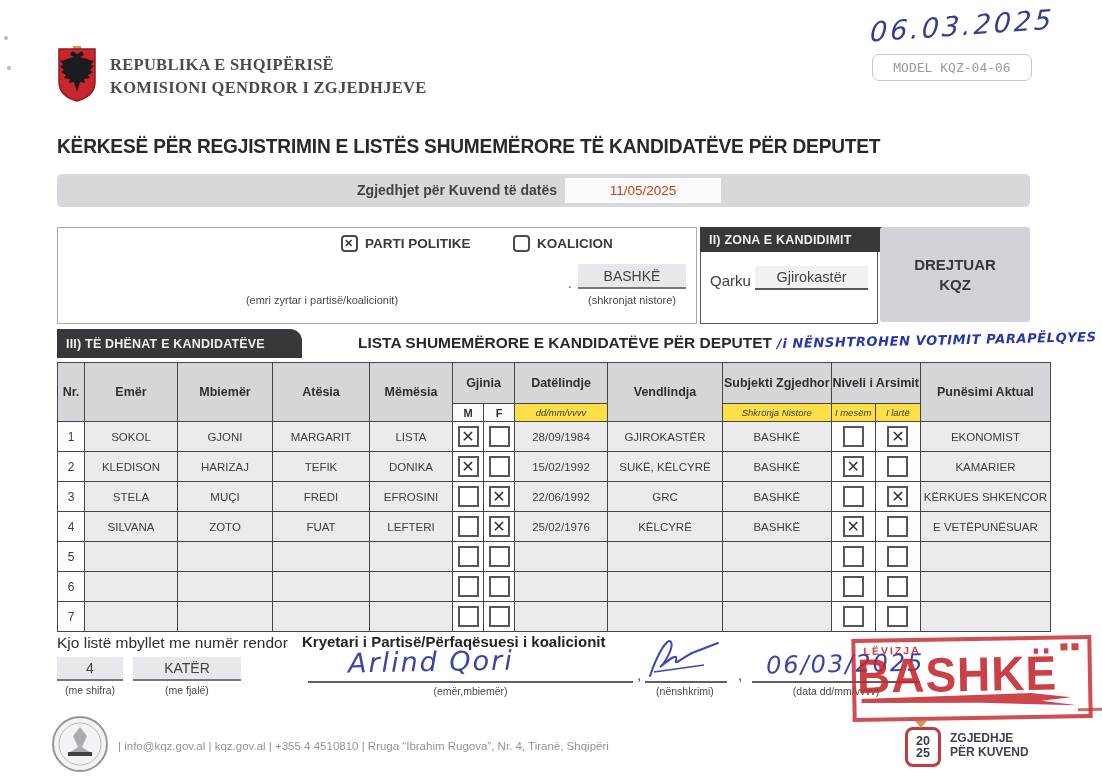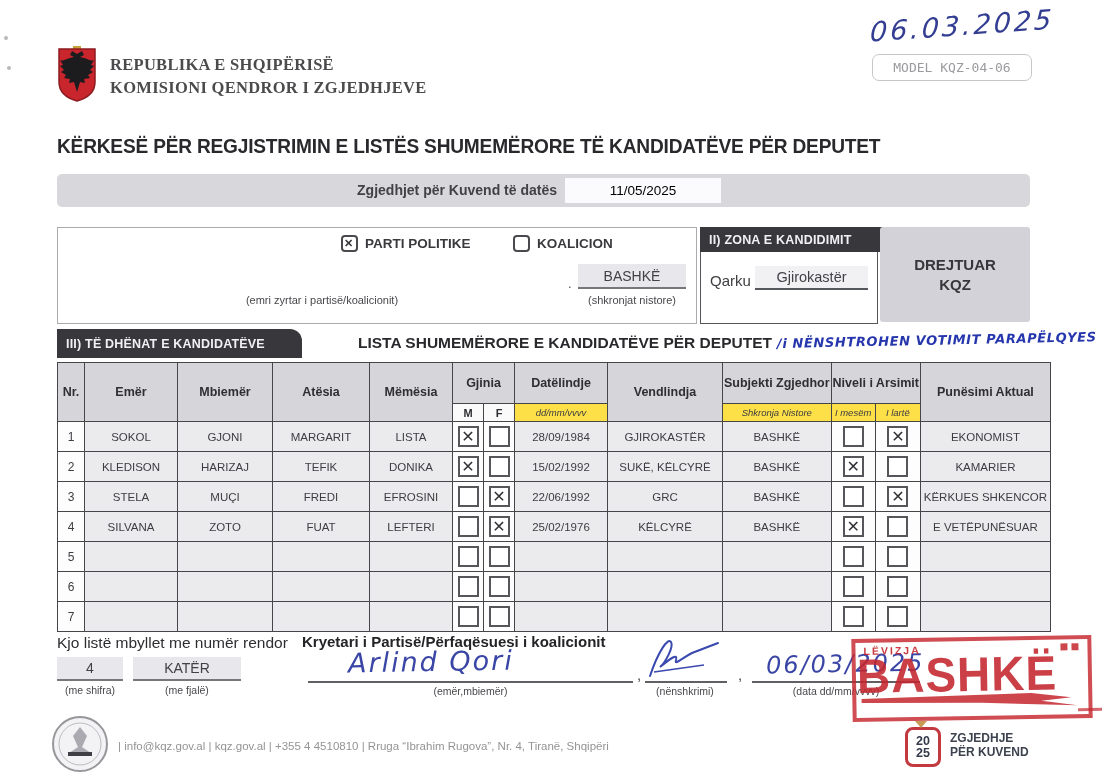--- a/index.html
+++ b/index.html
@@ -21,21 +21,21 @@
              border-radius:7px;display:flex;align-items:center;justify-content:center;
              font-family:"DejaVu Sans Mono",monospace;font-size:13px;color:#9b9b9f;}
   
   .doc-title{position:absolute;left:57px;top:135px;font-size:19.5px;font-weight:bold;color:#29292d;
              letter-spacing:-.2px;white-space:nowrap;transform:scaleX(.98);transform-origin:left;}
   
   .ebar{position:absolute;left:57px;top:174px;width:973px;height:33px;background:#d8d8dc;border-radius:5px;}
   .ebar-label{position:absolute;left:240px;top:8px;width:260px;text-align:right;
               font-weight:bold;font-size:14px;color:#424246;}
   .ebar-date{position:absolute;left:508px;top:4px;width:156px;height:25px;background:#fbfbfd;
-             display:flex;align-items:center;justify-content:center;font-size:13.5px;color:#000000;}
+             display:flex;align-items:center;justify-content:center;font-size:13.5px;color:#c2410c;}
   
   .badge{background:#38383c;color:#f1f1f3;font-weight:bold;font-size:12.5px;
          display:flex;align-items:center;padding-left:9px;letter-spacing:.2px;}
   .sec1{position:absolute;left:57px;top:227px;width:638px;height:95px;border:1px solid #ababaf;}
   .sec1 .badge{position:absolute;left:-1px;top:-1px;width:214px;height:25px;border-radius:0 0 12px 0;}
   .cbrow{position:absolute;top:7px;display:flex;align-items:center;gap:7px;
          font-weight:bold;font-size:13.5px;color:#3a3a3e;}
   .cb-sm{display:inline-block;width:13px;height:13px;border:2px solid #4a4a4e;border-radius:4px;
          background:#fff;position:relative;}
   .cb-sm.checked::before{content:"✕";position:absolute;left:1px;top:0;font-size:11px;line-height:13px;color:#3a3a3e;}

